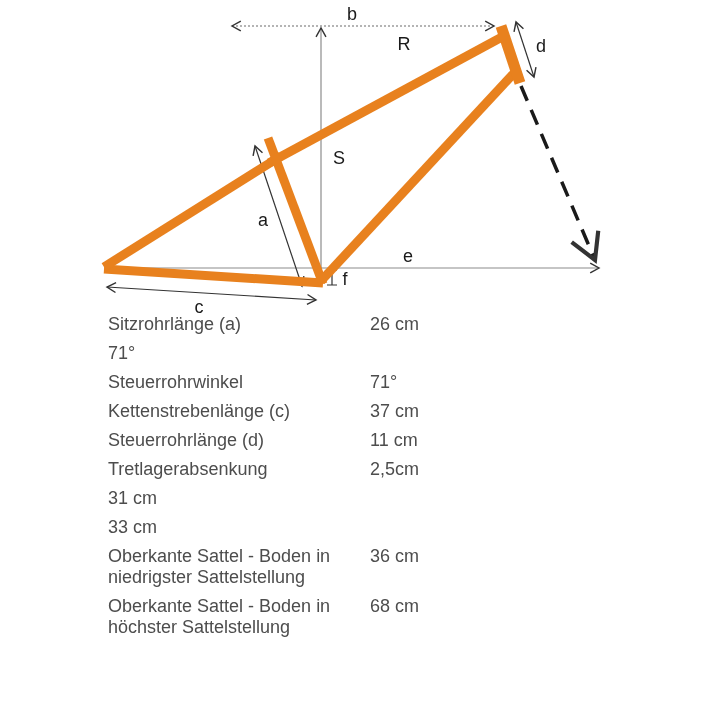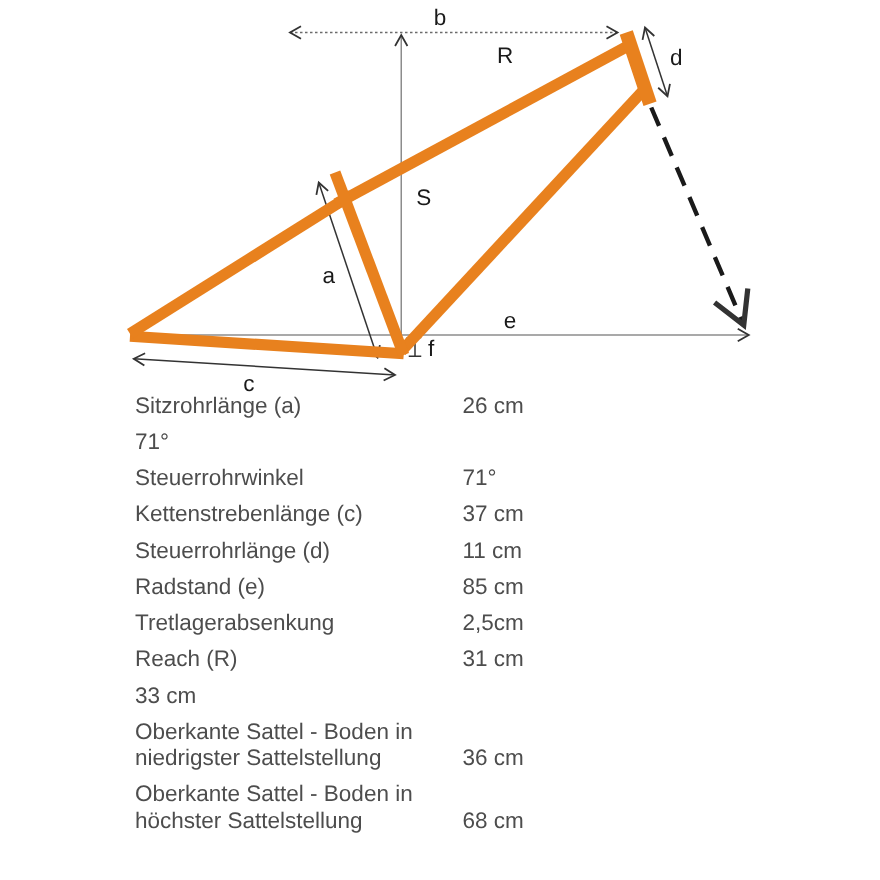--- a/index.html
+++ b/index.html
@@ -35,21 +35,21 @@
   
   .spec-table {
     position: absolute;
     left: 108px;
     top: 314px;
     width: 480px;
     font-size: 18px;
     line-height: 21px;
     color: #4d4d4d;
   }
-  .spec-row { display: flex; align-items: flex-end; margin-bottom: 8px; }
+  .spec-row { display: flex; align-items: flex-start; margin-bottom: 8px; }
   .spec-row .label-cell { width: 262px; white-space: pre-line; }
   .spec-row .value-cell { flex: 0 0 auto; }
   .spec-row.tall { margin-top: 5px; }
 </style>
 </head>
 <body>
 
 <div class="page">
 
   <svg class="diagram" width="704" height="315" viewBox="0 0 704 315">
@@ -101,29 +101,24 @@
     </div>
     <div class="spec-row">
       <div class="label-cell">Kettenstrebenlänge (c)</div>
       <div class="value-cell">37 cm</div>
     </div>
     <div class="spec-row">
       <div class="label-cell">Steuerrohrlänge (d)</div>
       <div class="value-cell">11 cm</div>
     </div>
     <div class="spec-row">
-      <div class="label-cell">Radstand (e)</div>
-      <div class="value-cell">85 cm</div>
-    </div>
-    <div class="spec-row">
       <div class="label-cell">Tretlagerabsenkung</div>
       <div class="value-cell">2,5cm</div>
     </div>
     <div class="spec-row">
-      <div class="label-cell">Reach (R)</div>
       <div class="value-cell">31 cm</div>
     </div>
     <div class="spec-row">
       <div class="value-cell">33 cm</div>
     </div>
     <div class="spec-row tall">
       <div class="label-cell">Oberkante Sattel - Boden in
 niedrigster Sattelstellung</div>
       <div class="value-cell">36 cm</div>
     </div>

